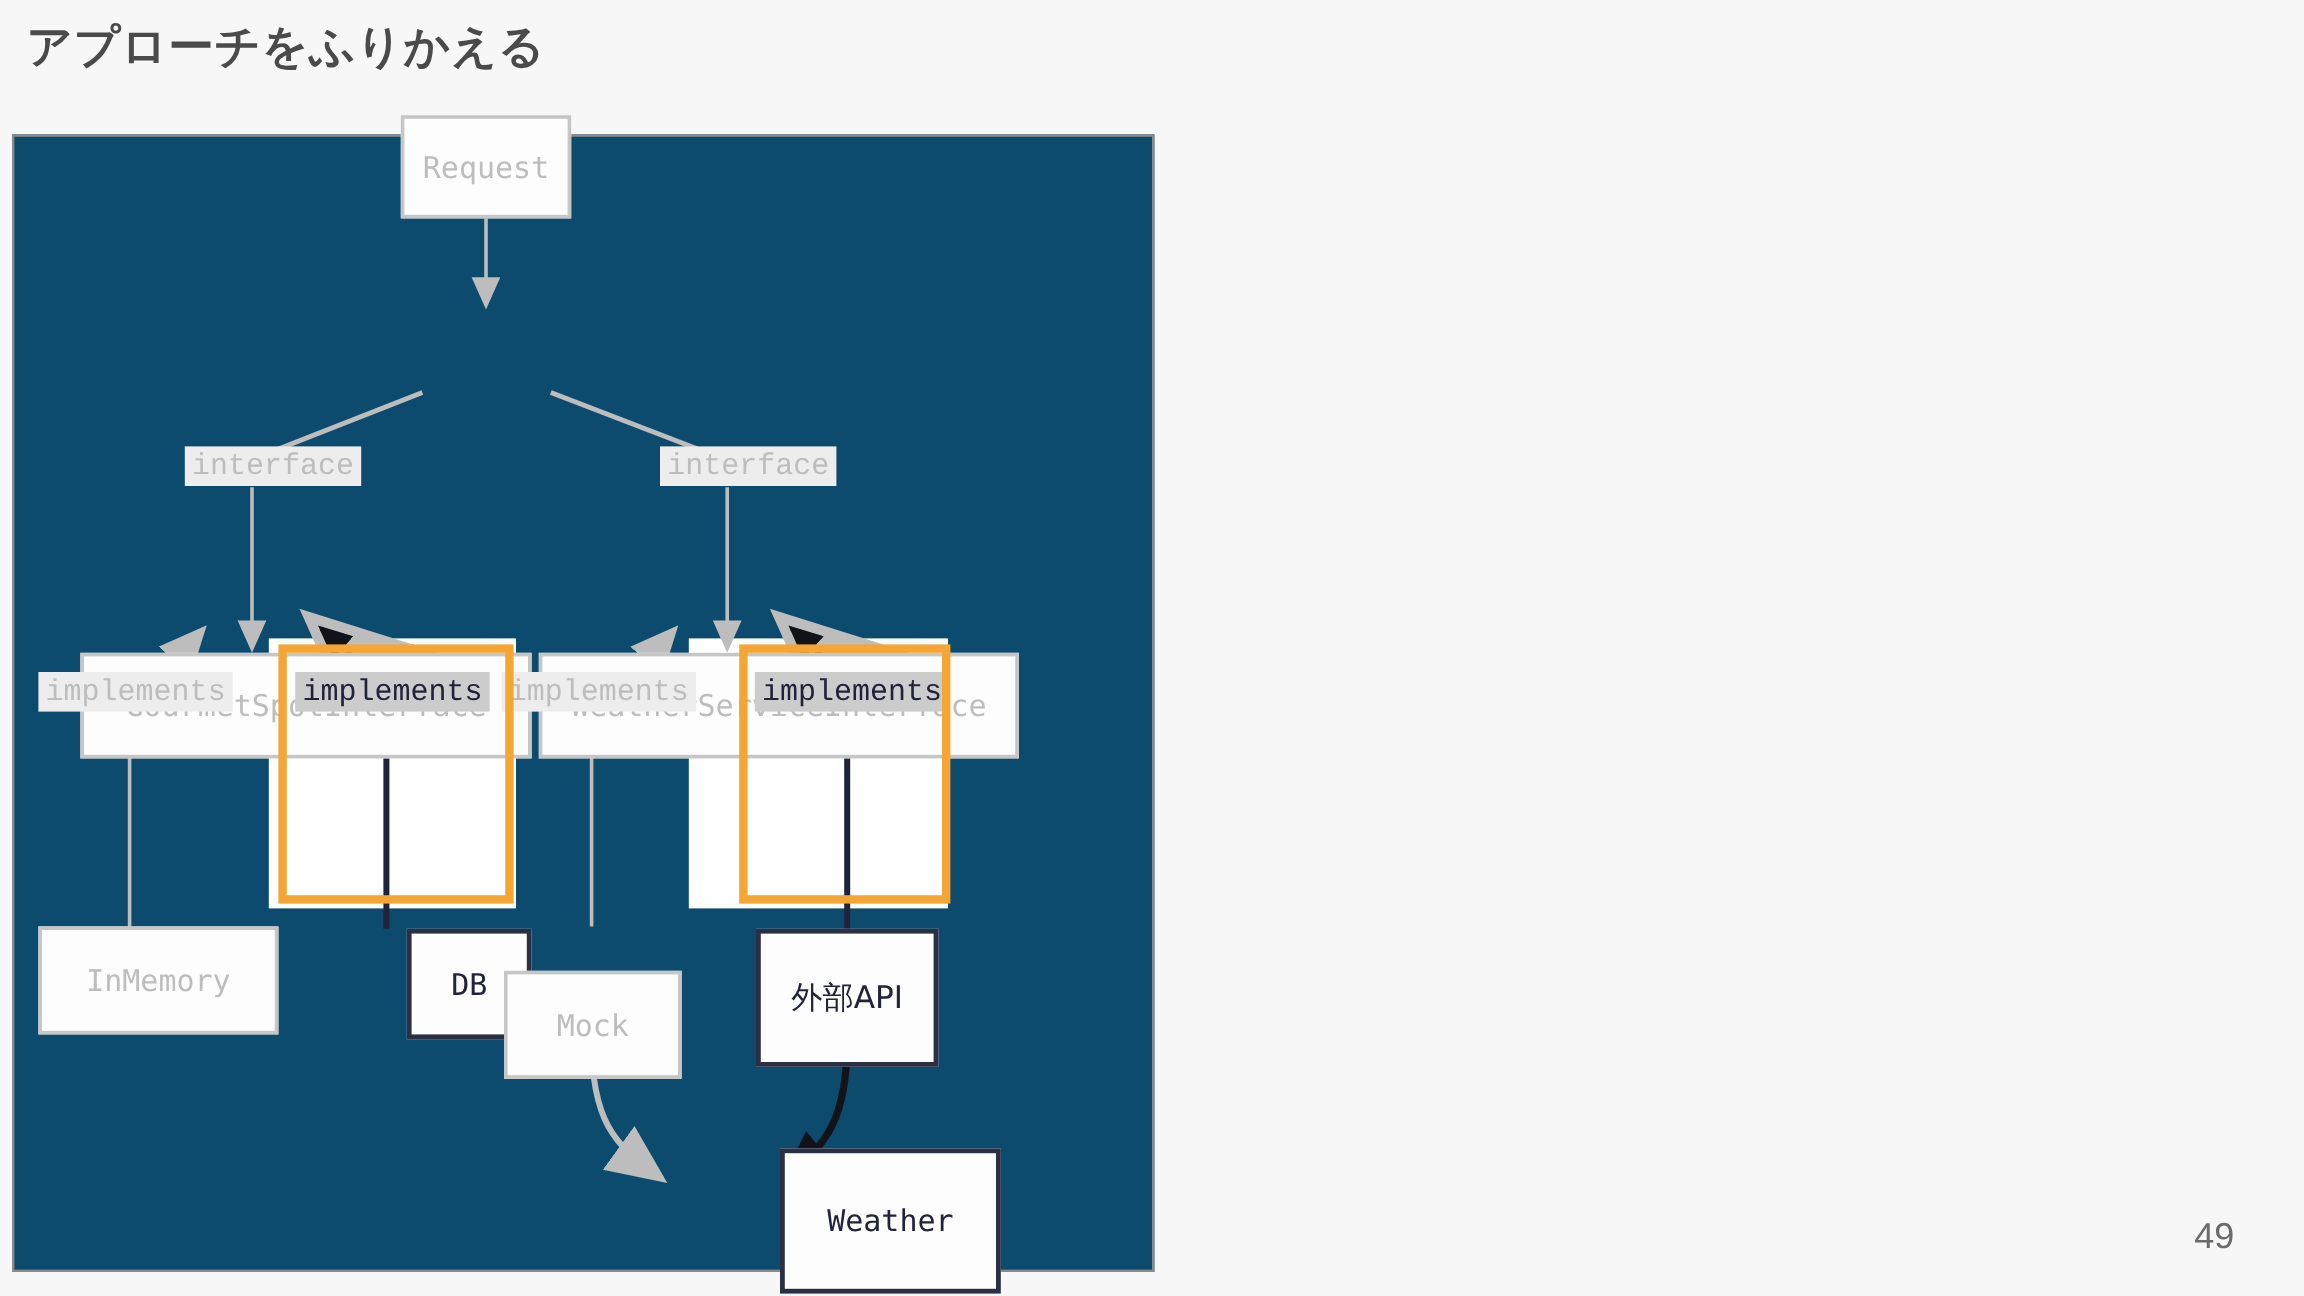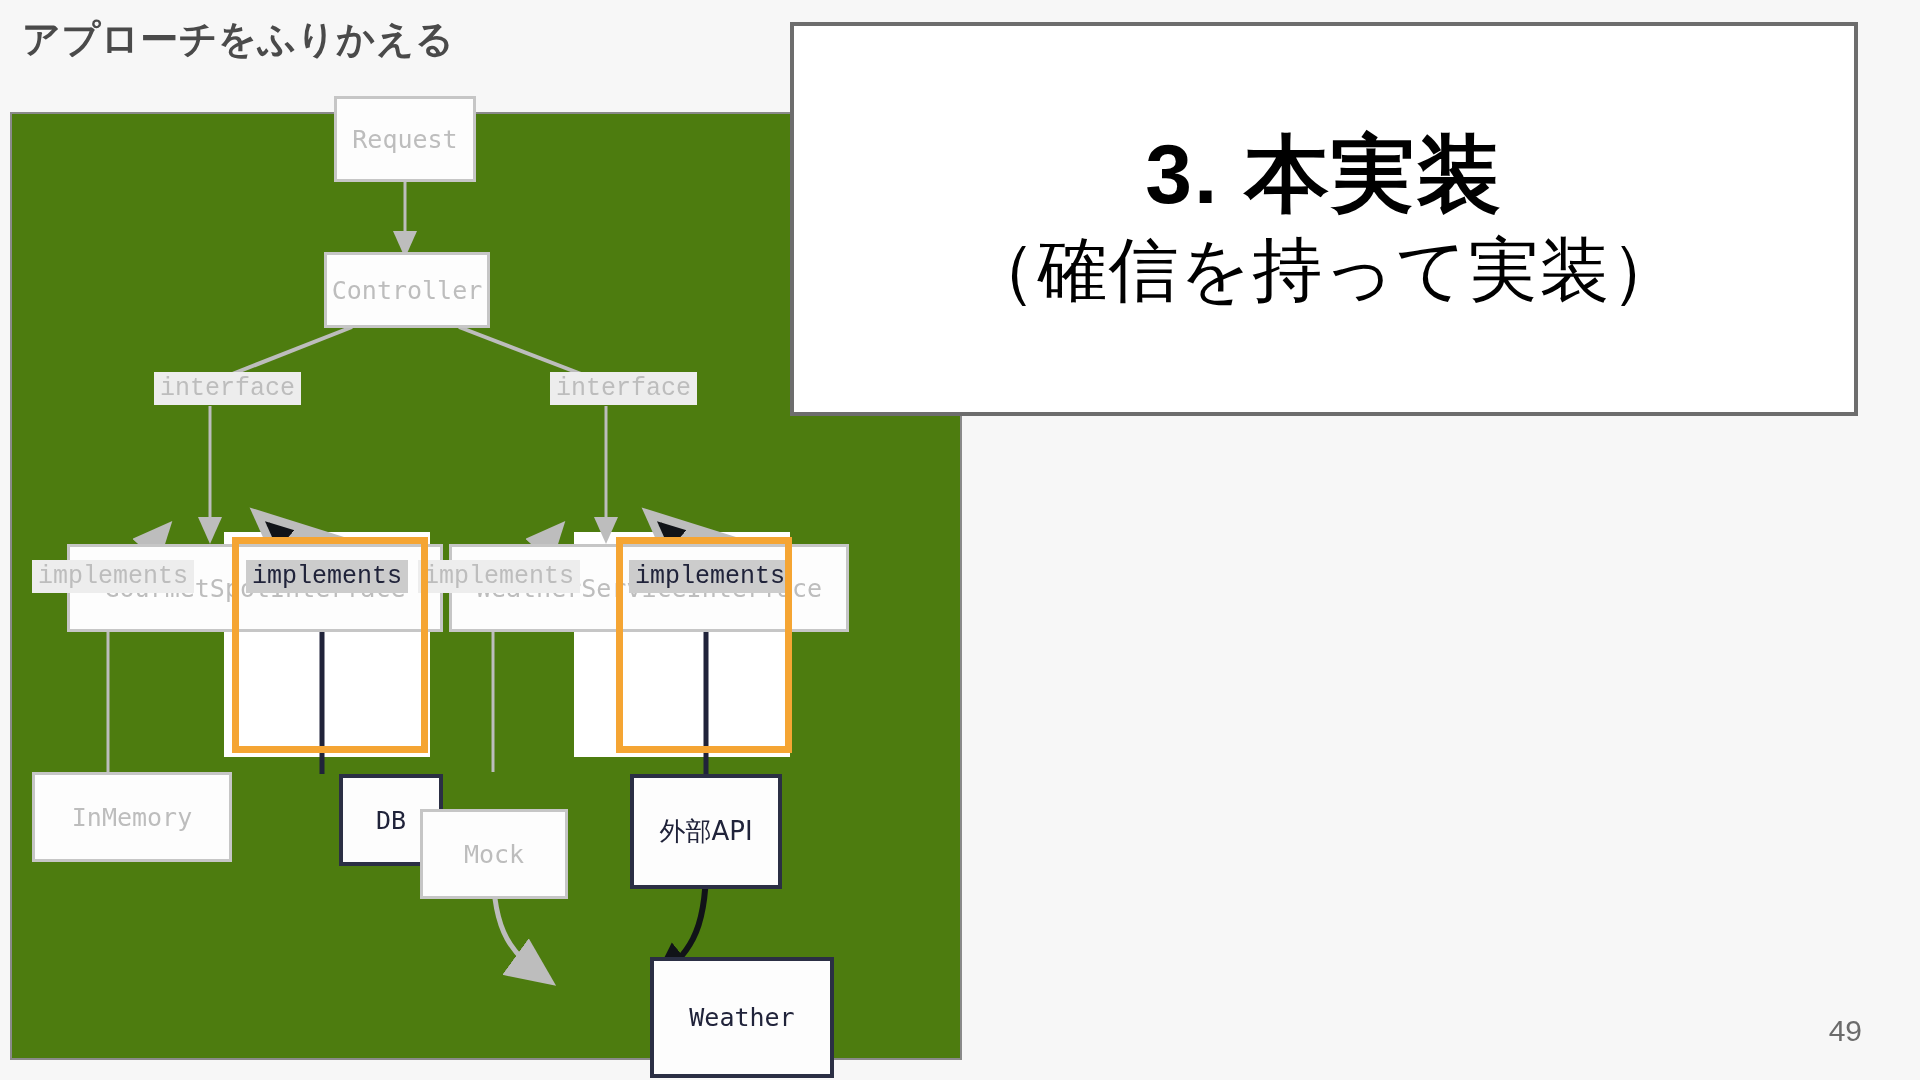--- a/index.html
+++ b/index.html
@@ -16,21 +16,21 @@
   
   #slide-title{
     position:absolute;left:22px;top:14px;
     font-size:38px;font-weight:bold;color:#4a4a4a;
     letter-spacing:0.5px;white-space:nowrap;
   }
 
   
   #diagram-frame{
     position:absolute;left:10px;top:112px;width:952px;height:948px;
-    background:#4d7c0f;border:2px solid #8a8a8a;box-sizing:border-box;
+    background:#0c4a6e;border:2px solid #8a8a8a;box-sizing:border-box;
   }
   #diagram-canvas{position:absolute;left:0;top:0;width:952px;height:948px;}
 
   
   .node{
     position:absolute;box-sizing:border-box;
     display:flex;align-items:center;justify-content:center;
     font-family:"DejaVu Sans Mono","Liberation Mono",monospace;
     background:#fdfdfd;
     white-space:nowrap;
@@ -133,23 +133,20 @@
 
       <path d="M481,752 C481,820 500,840 536,866" stroke="#bdbdbd" stroke-width="5" fill="none" marker-end="url(#arrow-faded-open)"></path>
 
       <path d="M694,752 C694,820 676,840 644,866" stroke="#111318" stroke-width="6" fill="none" marker-end="url(#arrow-dark)"></path>
     </svg>
 
     <div class="node faded" style="left:322px;top:-18px;width:142px;height:86px;">
       <span>Request</span>
     </div>
 
-    <div class="node faded" style="left:312px;top:138px;width:166px;height:76px;">
-      <span>Controller</span>
-    </div>
 
     <div class="node faded" style="left:55px;top:430px;width:376px;height:88px;">
       <span>GourmetSpotInterface</span>
     </div>
 
     <div class="node faded" style="left:437px;top:430px;width:400px;height:88px;">
       <span>WeatherServiceInterface</span>
     </div>
 
     <div class="node faded" style="left:20px;top:658px;width:200px;height:90px;">
@@ -182,20 +179,16 @@
 
     <div class="edge-label faded" style="left:406px;top:446px;">implements</div>
 
     <div class="edge-label active" style="left:617px;top:446px;">implements</div>
 
     <div class="highlight-box" style="left:220px;top:423px;width:196px;height:216px;"></div>
     <div class="highlight-box" style="left:604px;top:423px;width:176px;height:216px;"></div>
 
   </div>
 
-  <div id="overlay-callout">
-    <div id="overlay-heading">3. 本実装</div>
-    <div id="overlay-sub">（確信を持って実装）</div>
-  </div>
 
   <div id="page-number">49</div>
 
 </div>
 
 </body></html>

